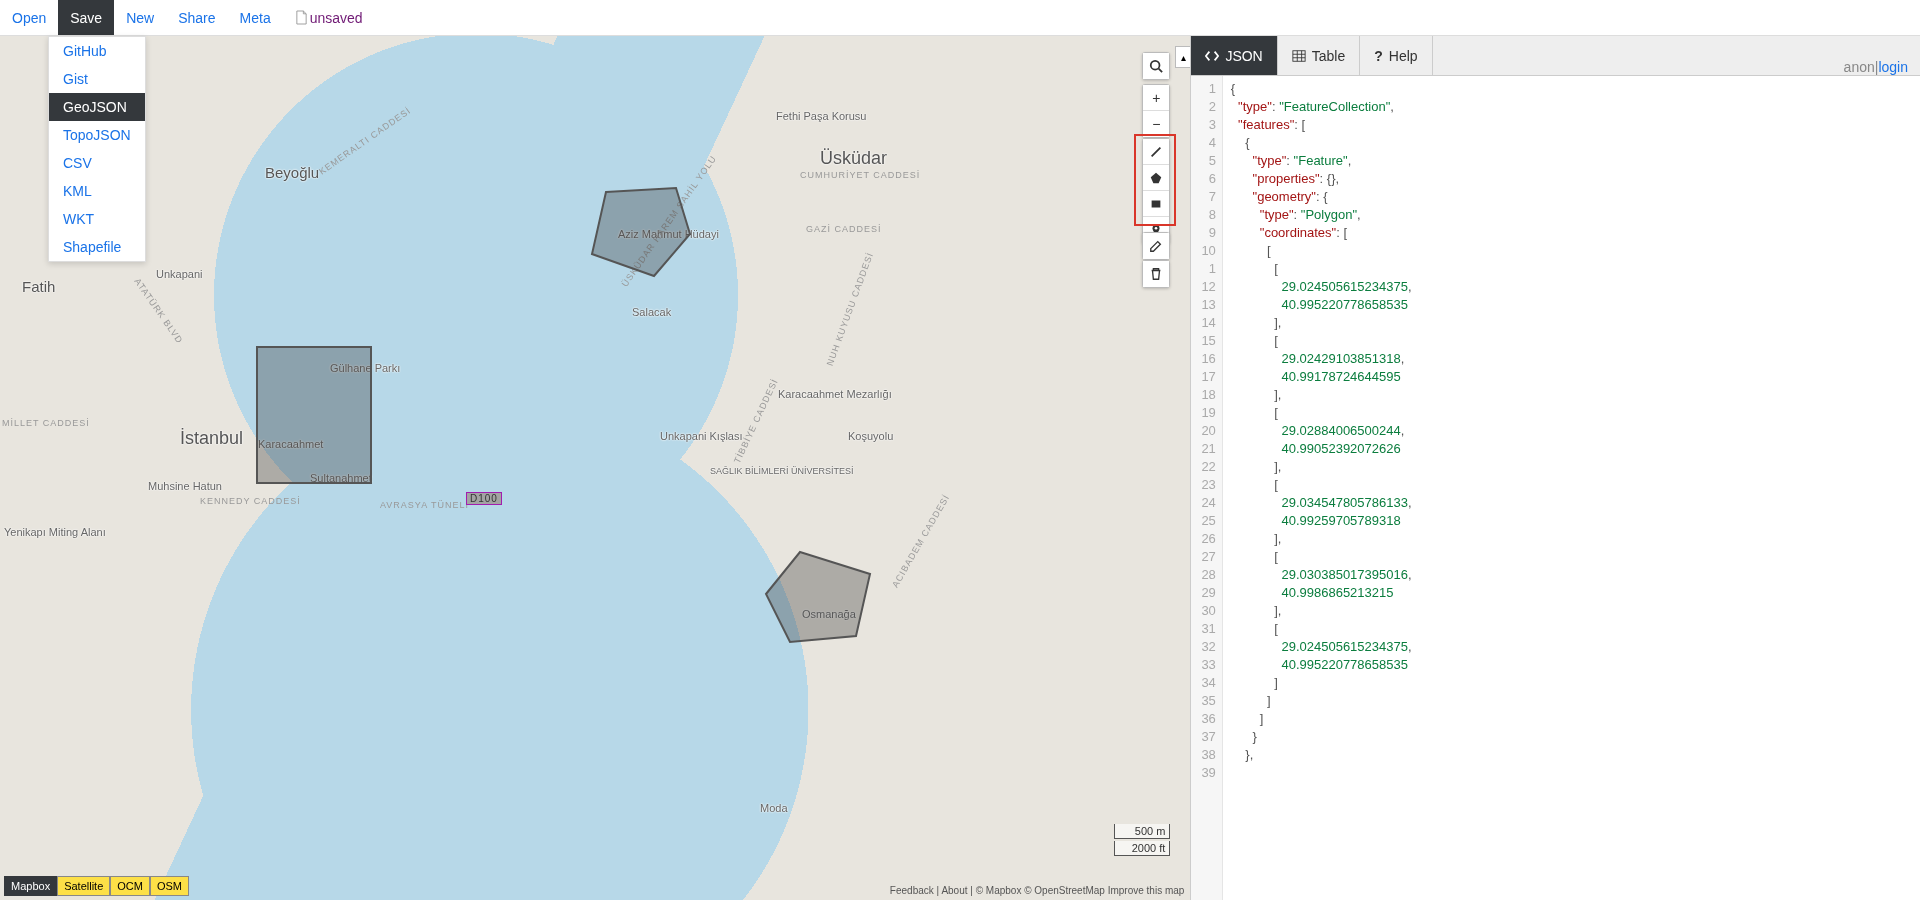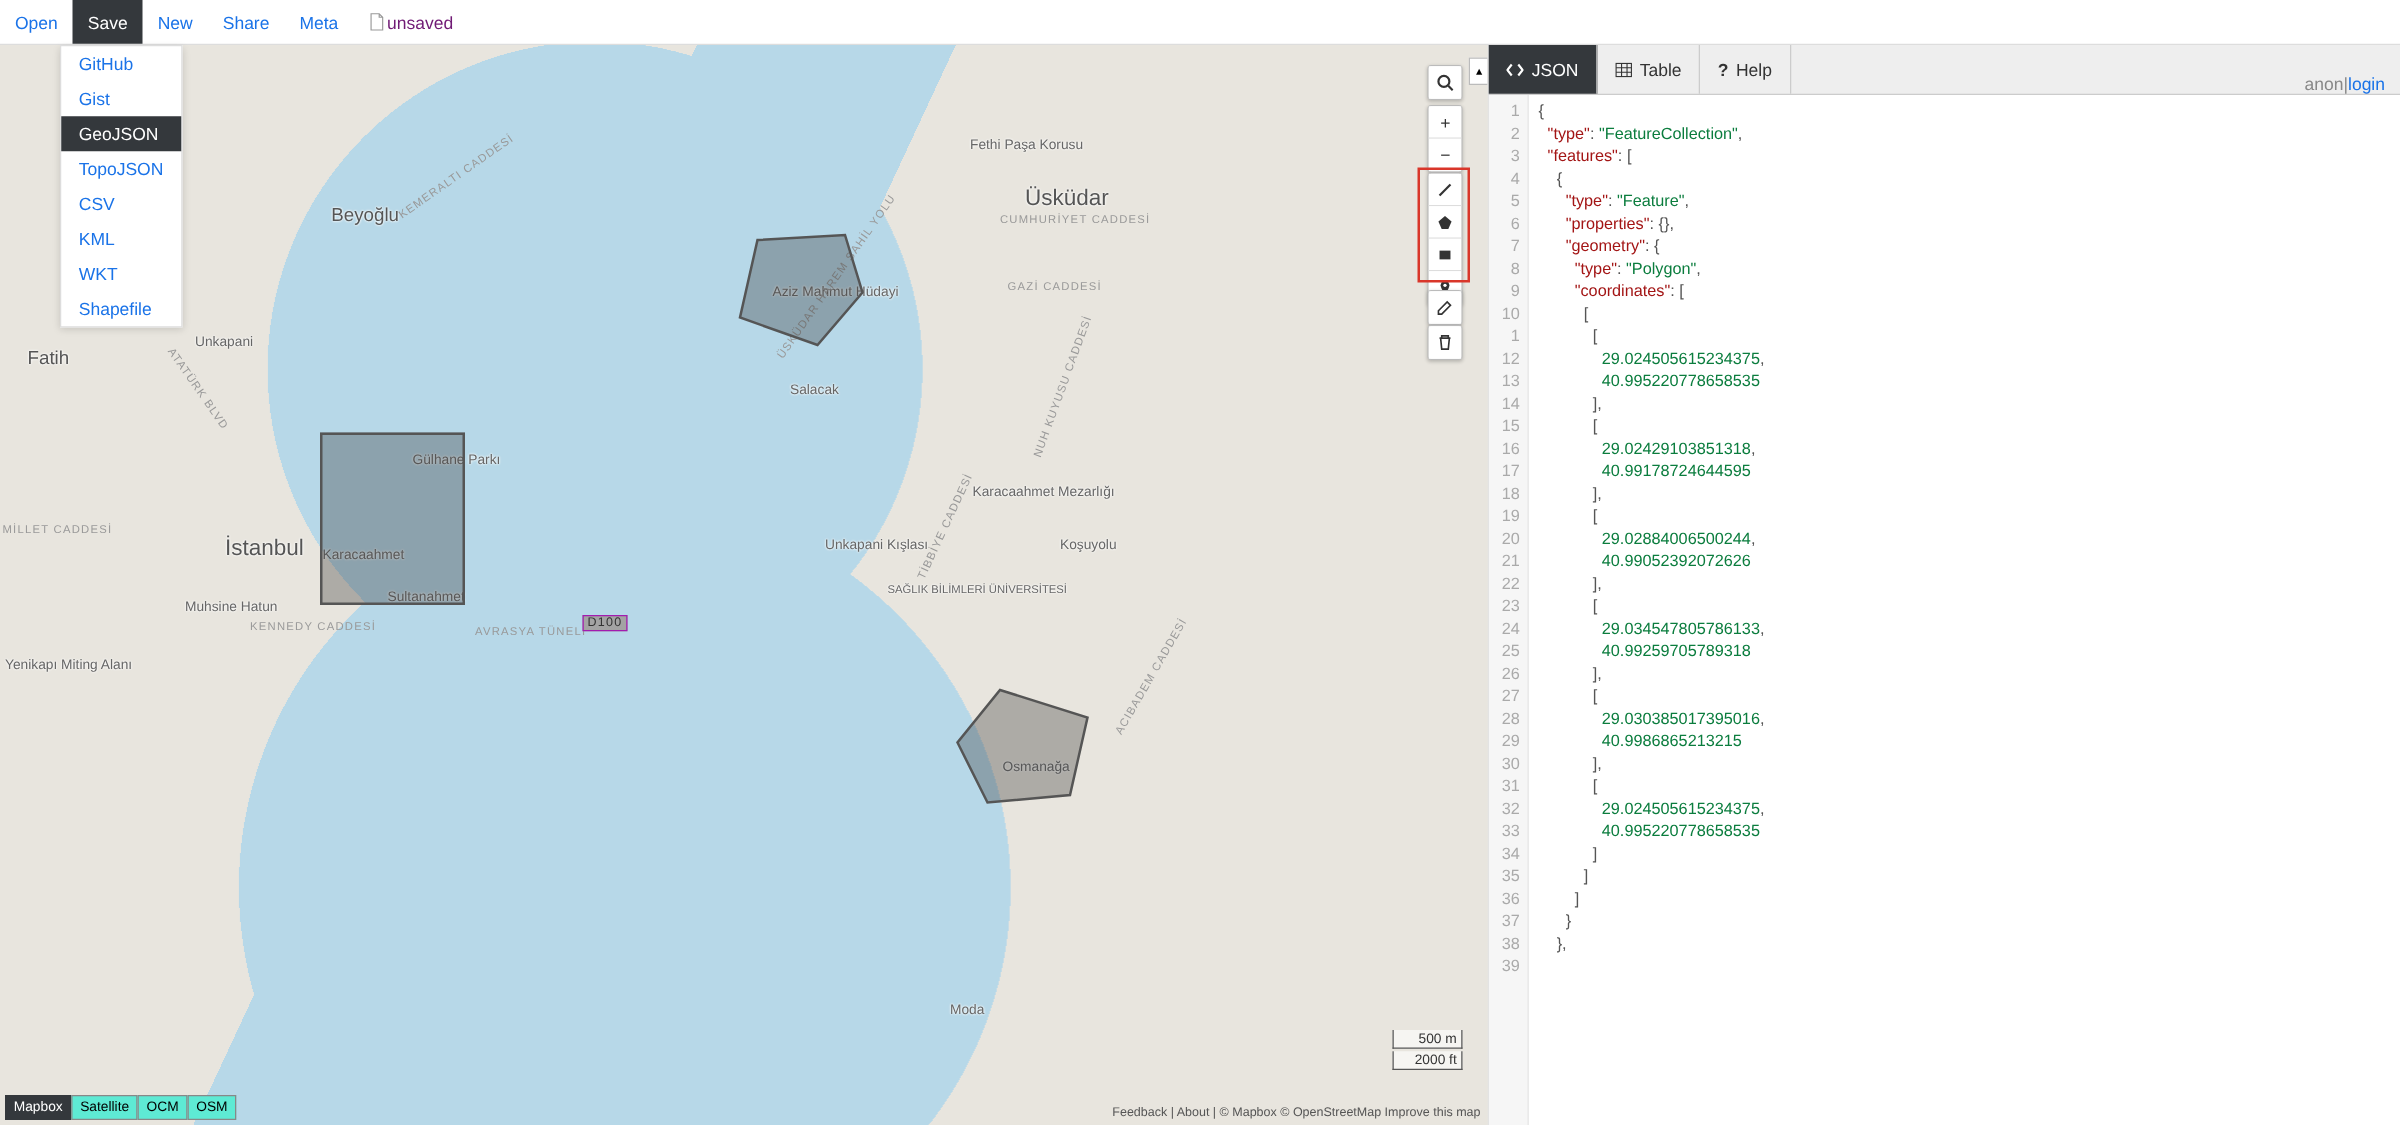--- a/index.html
+++ b/index.html
@@ -48,21 +48,21 @@
 .ctrl-edit { top:196px; right:20px; }
 .ctrl-trash { top:224px; right:20px; }
 .highlight-box { position:absolute; top:98px; right:14px; width:42px; height:92px; border:2px solid #d9362a; pointer-events:none; }
 
 
 .scale { position:absolute; right:20px; bottom:44px; font-size:11px; color:#333; }
 .scale div { border:1px solid #555; border-top:none; padding:1px 4px; margin-top:2px; background:rgba(255,255,255,.6); text-align:right; min-width:56px; }
 
 
 .basemap { position:absolute; left:4px; bottom:4px; display:flex; font-size:11px; }
-.basemap span { padding:3px 6px; background:#5eead4; border:1px solid #888; cursor:pointer; }
+.basemap span { padding:3px 6px; background:#fde047; border:1px solid #888; cursor:pointer; }
 .basemap span.active { background:#34383c; color:#fff; border-color:#34383c; }
 
 .attrib { position:absolute; right:6px; bottom:4px; font-size:10px; color:#555; }
 
 .collapse { position:absolute; top:10px; right:-1px; width:16px; height:22px; background:#fff; border:1px solid #bbb; display:flex; align-items:center; justify-content:center; font-size:10px; cursor:pointer; z-index:5; }
 
 
 .code-tabs { height:40px; background:#eee; border-bottom:1px solid #ccc; display:flex; align-items:stretch; }
 .code-tabs .tab { padding:0 14px; display:flex; align-items:center; gap:6px; font-size:14px; color:#333; cursor:pointer; border-right:1px solid #ccc; }
 .code-tabs .tab.active { background:#34383c; color:#fff; }

